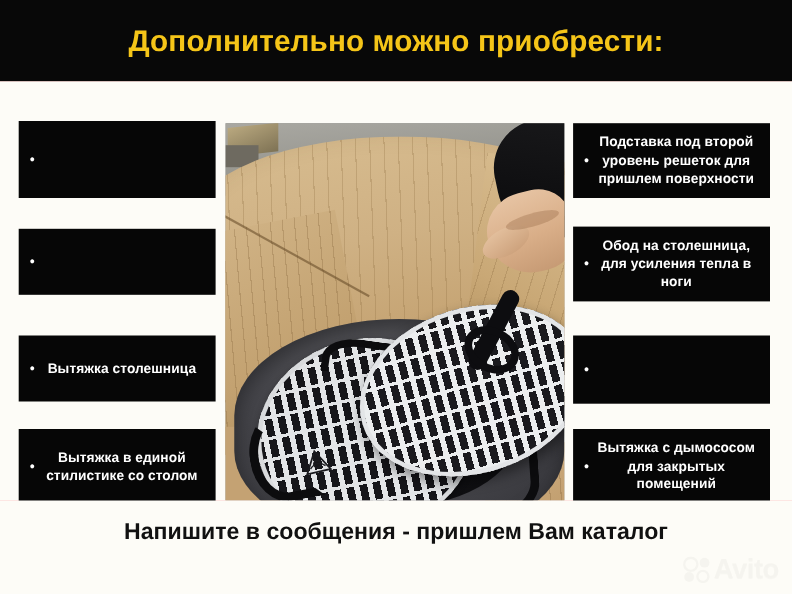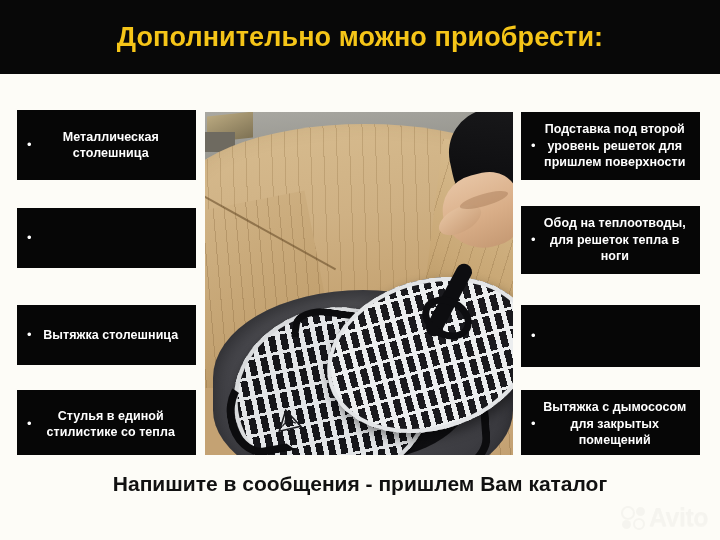--- a/index.html
+++ b/index.html
@@ -421,41 +421,40 @@
     <div class="photo-layer tool-hook-head"></div>
 
     <div class="photo-layer arm-sleeve"></div>
     <div class="photo-layer hand"></div>
     <div class="photo-layer thumb"></div>
     <div class="photo-layer finger-shadow"></div>
   </div>
 
   <div class="feature-box" id="feature-left-0">
     <span class="bullet">•</span>
-    <span class="feature-text">Металлическая столешница</span>
   </div>
   <div class="feature-box" id="feature-left-1">
     <span class="bullet">•</span>
   </div>
   <div class="feature-box" id="feature-left-2">
     <span class="bullet">•</span>
     <span class="feature-text">Вытяжка столешница</span>
   </div>
   <div class="feature-box" id="feature-left-3">
     <span class="bullet">•</span>
-    <span class="feature-text">Стулья в единой стилистике со тепла</span>
+    <span class="feature-text">Вытяжка в единой стилистике со столом</span>
   </div>
 
   <div class="feature-box" id="feature-right-0">
     <span class="bullet">•</span>
     <span class="feature-text">Подставка под второй уровень решеток для пришлем поверхности</span>
   </div>
   <div class="feature-box" id="feature-right-1">
     <span class="bullet">•</span>
-    <span class="feature-text">Обод на теплоотводы, для решеток тепла в ноги</span>
+    <span class="feature-text">Обод на столешница, для усиления тепла в ноги</span>
   </div>
   <div class="feature-box" id="feature-right-2">
     <span class="bullet">•</span>
   </div>
   <div class="feature-box" id="feature-right-3">
     <span class="bullet">•</span>
     <span class="feature-text">Вытяжка с дымососом для закрытых помещений</span>
   </div>
 
   <div id="footer">

